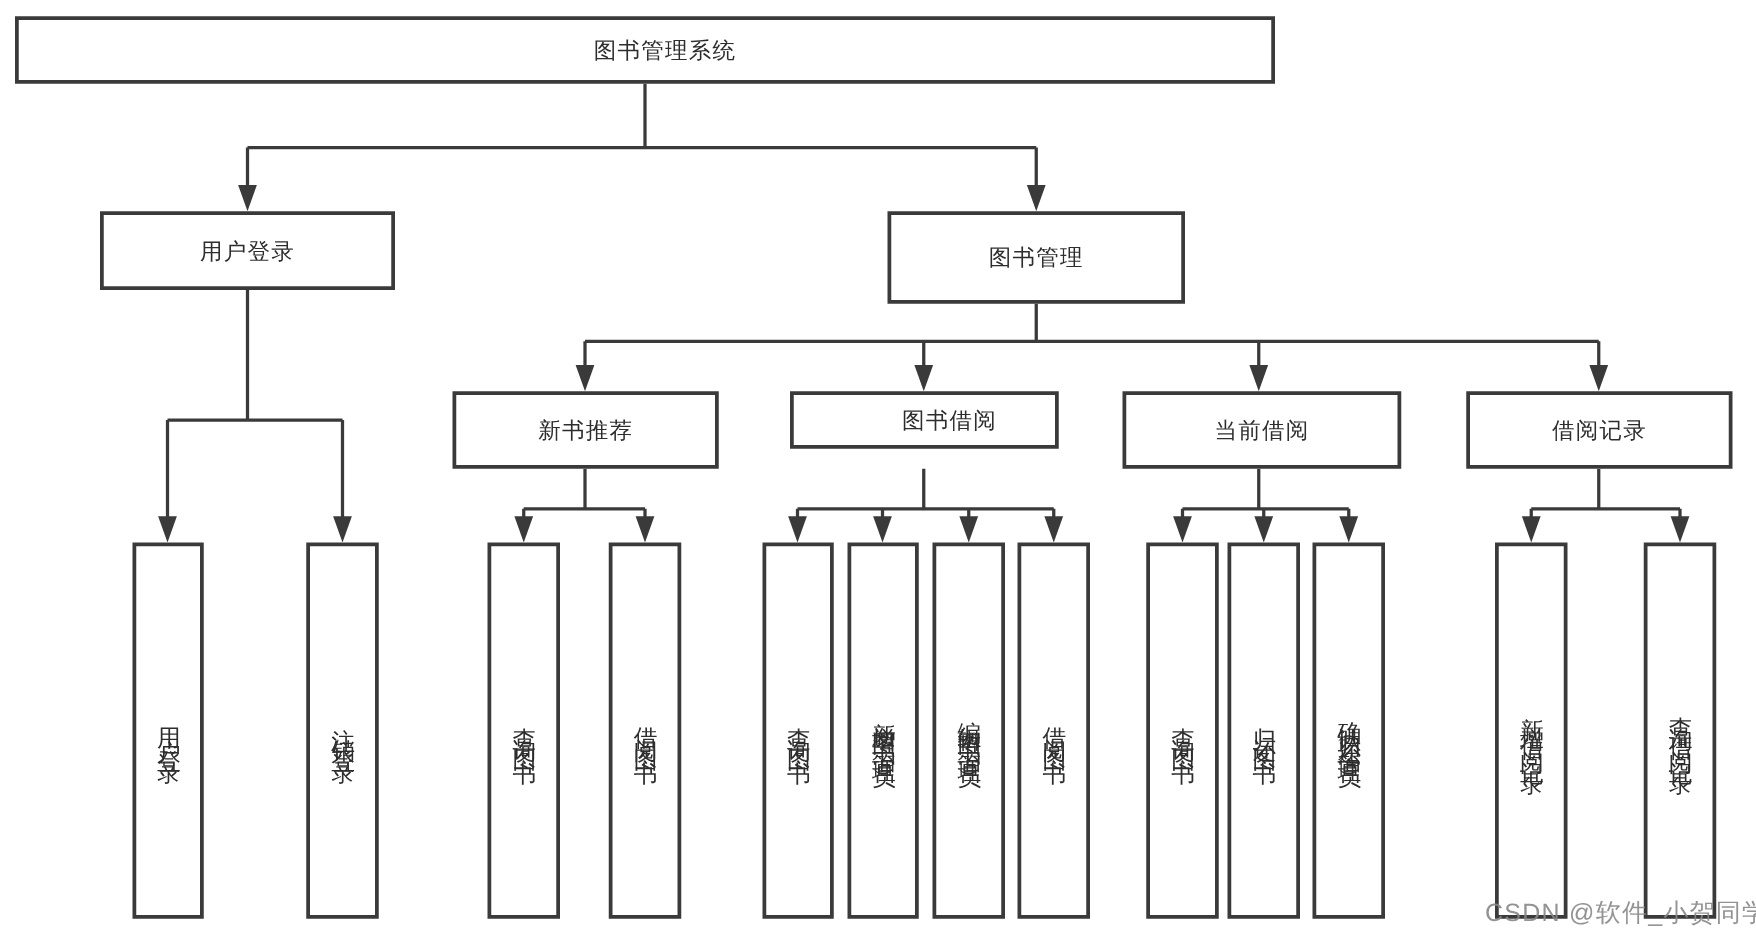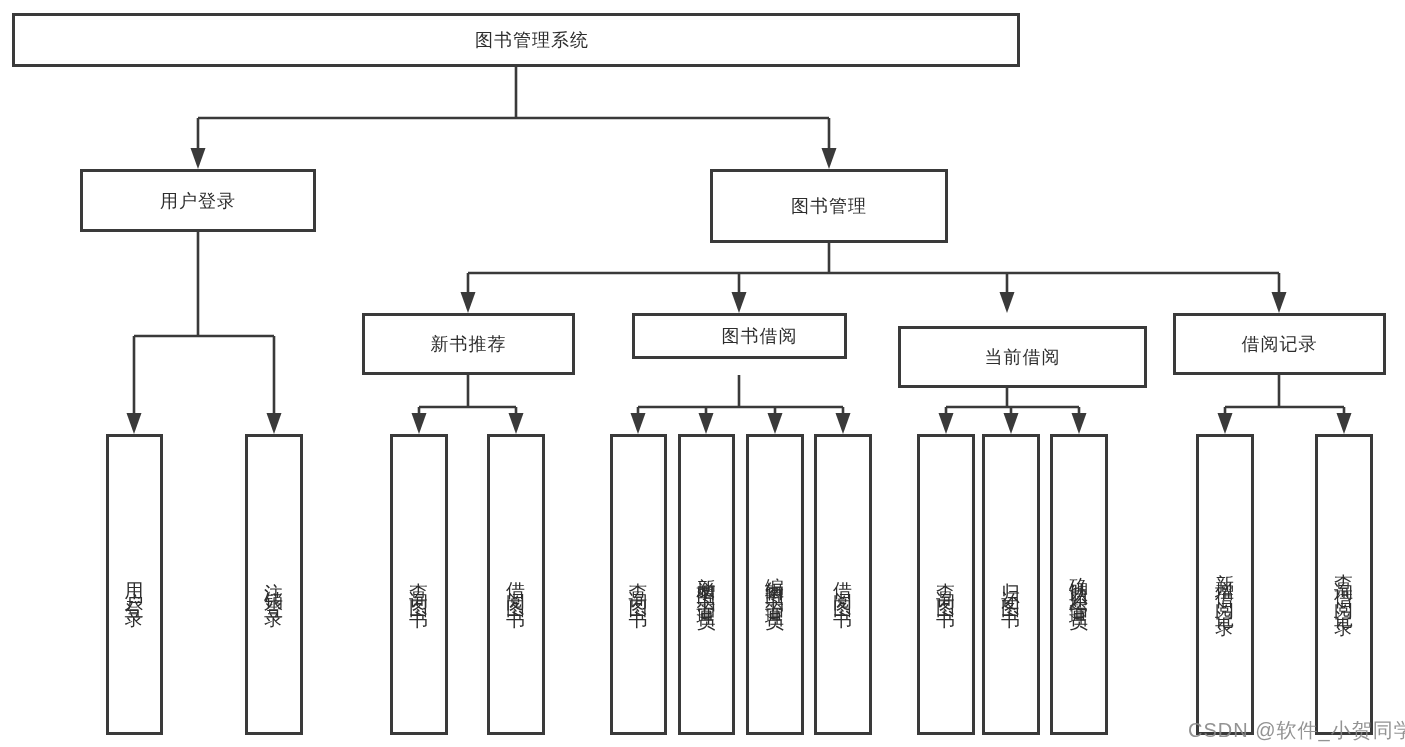--- a/index.html
+++ b/index.html
@@ -33,21 +33,21 @@
     line-height:1;
     color:#2d2d2d;
   }
   .vtext.tight{letter-spacing:5px;}
   
   #n-root   {left:12px;  top:13px;  width:1008px; height:54px;padding-left:32px;}
   #n-user   {left:80px;  top:169px; width:236px;  height:63px;}
   #n-mgmt   {left:710px; top:169px; width:238px;  height:74px;}
   #n-rec    {left:362px; top:313px; width:213px;  height:62px;}
   #n-borrow {left:632px; top:313px; width:215px;  height:46px;padding-left:40px;}
-  #n-current{left:898px; top:313px; width:249px;  height:62px;margin-top:13px;}
+  #n-current{left:898px; top:313px; width:223px;  height:62px;}
   #n-records{left:1173px;top:313px; width:213px;  height:62px;}
   #l-u1{left:106px; width:57px;}
   #l-u2{left:245px; width:58px;}
   #l-r1{left:390px; width:58px;}
   #l-r2{left:487px; width:58px;}
   #l-b1{left:610px; width:57px;}
   #l-b2{left:678px; width:57px;}
   #l-b3{left:746px; width:58px;}
   #l-b4{left:814px; width:58px;}
   #l-c1{left:917px; width:58px;}

